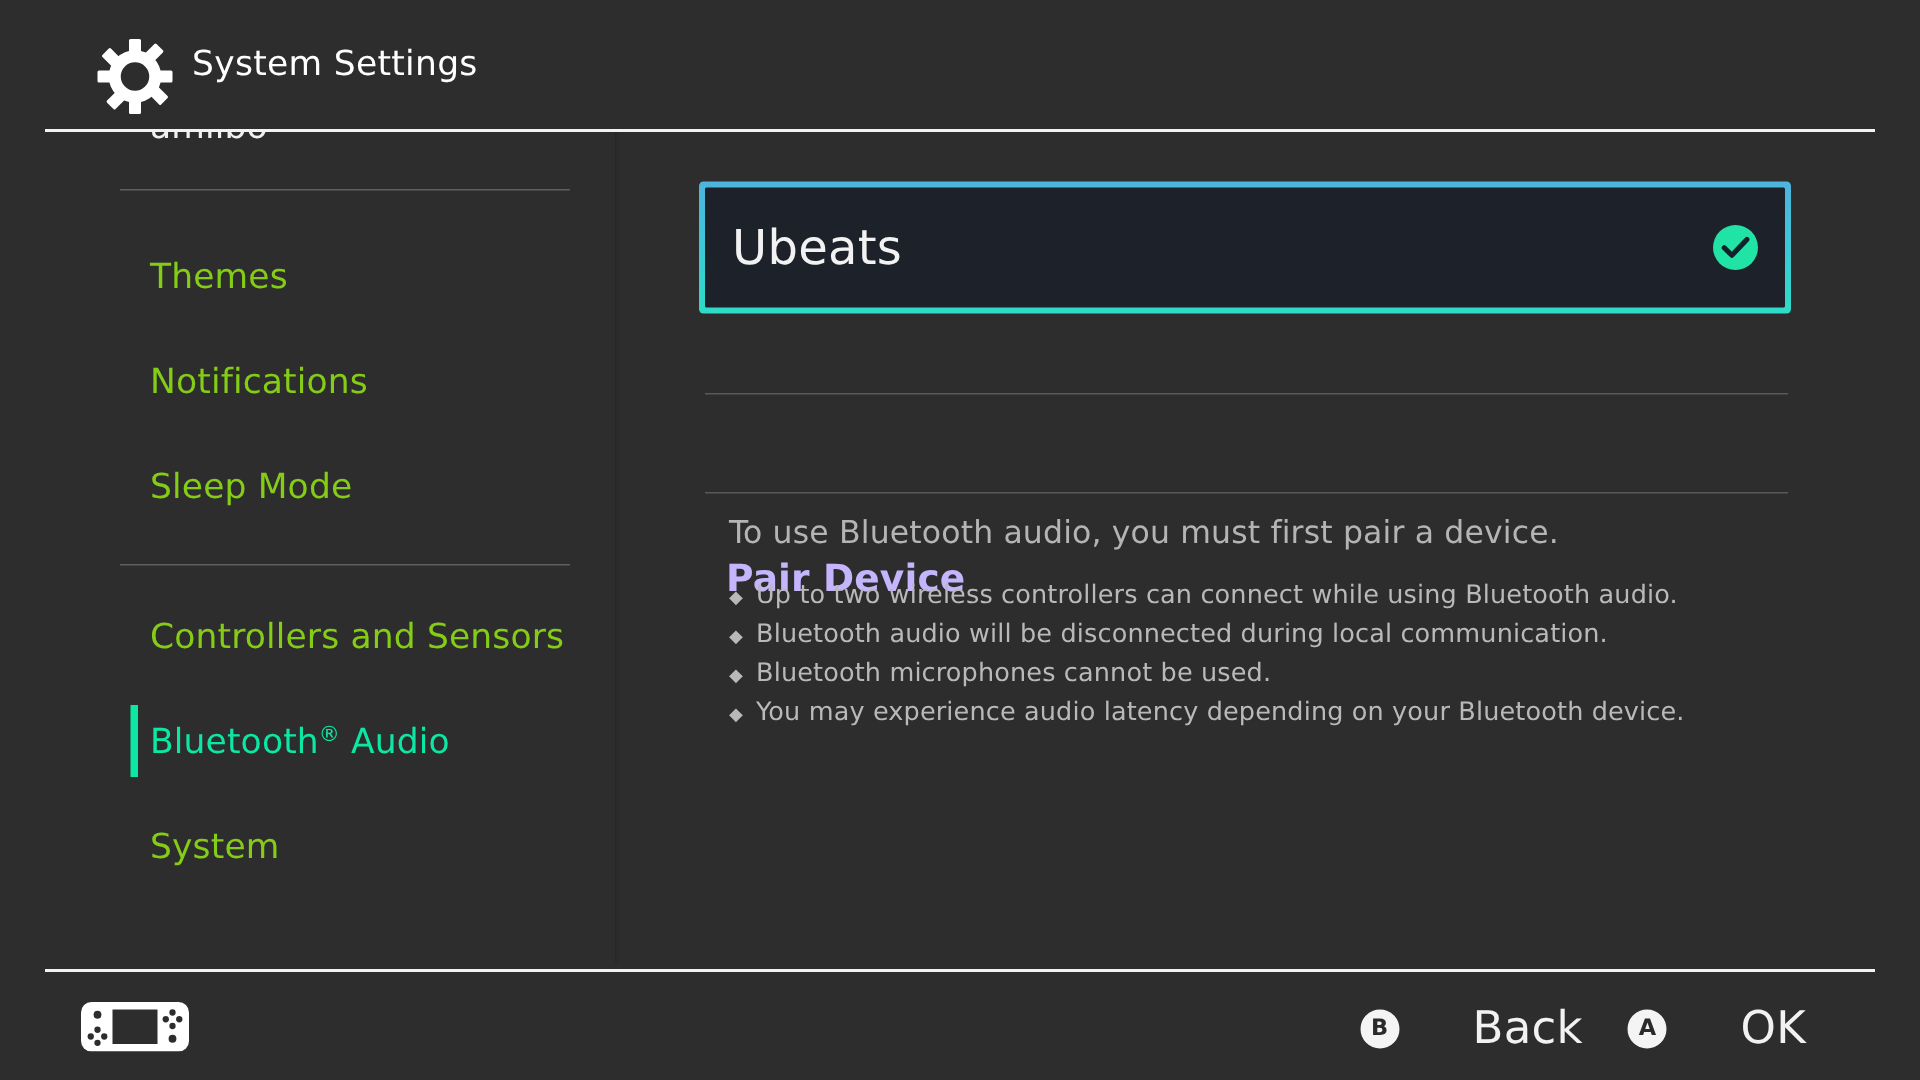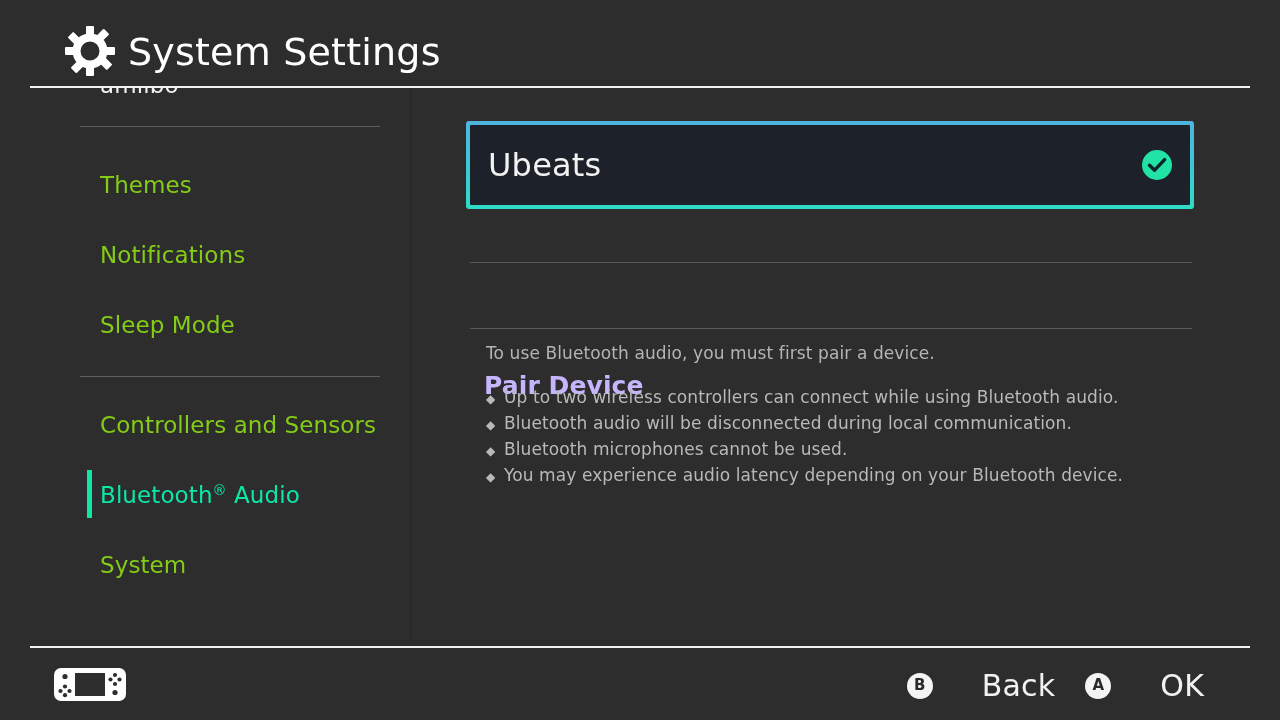--- a/index.html
+++ b/index.html
@@ -24,21 +24,21 @@
     width: 1280px; height: 86px;
   }
   #gear-icon {
     position: absolute;
     left: 64px; top: 25px;
     width: 52px; height: 52px;
   }
   #page-title {
     position: absolute;
     left: 128px; top: 30px;
-    font-size: 38px;
+    font-size: 23px;
     font-weight: 400;
     letter-spacing: 0.2px;
     color: #ffffff;
     white-space: nowrap;
   }
   #header-rule {
     position: absolute;
     left: 30px; top: 86px;
     width: 1220px; height: 2px;
     background: #f2f2f2;
@@ -140,21 +140,21 @@
     position: absolute;
     left: 71px; top: 283px;
     font-size: 25px;
     color: #c4b5fd;
     letter-spacing: 0.1px;
     font-weight: bold;
   }
   #pair-desc {
     position: absolute;
     left: 73px; top: 255px;
-    font-size: 17px;
+    font-size: 21px;
     color: #b4b4b4;
     letter-spacing: 0.1px;
   }
   #bullets {
     position: absolute;
     left: 73px; top: 299px;
     width: 760px;
   }
   .bullet-row {
     display: flex;

